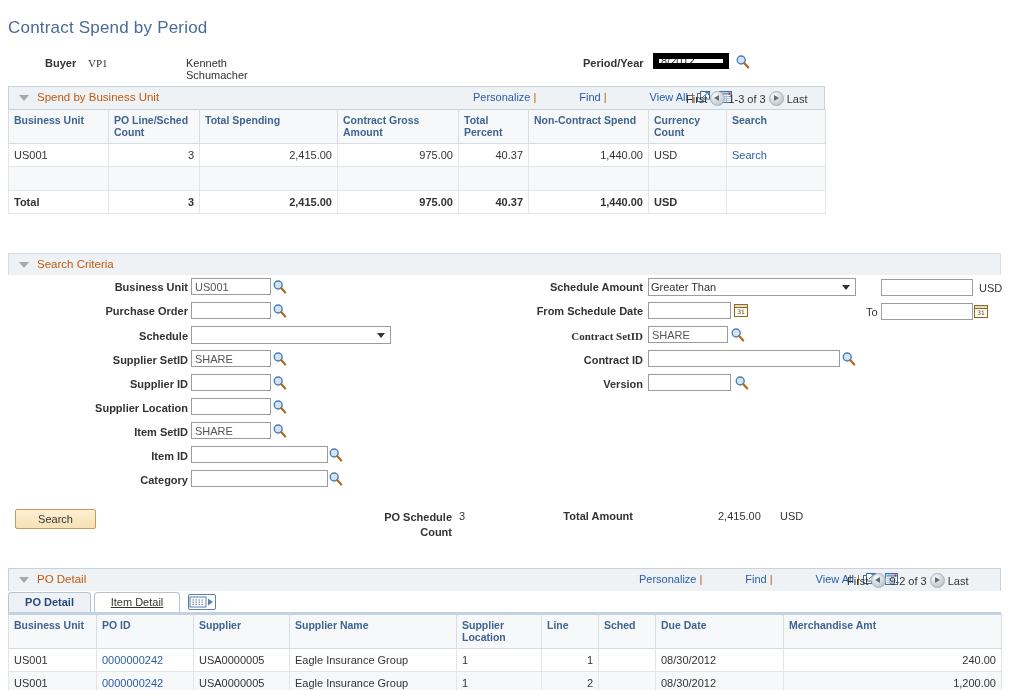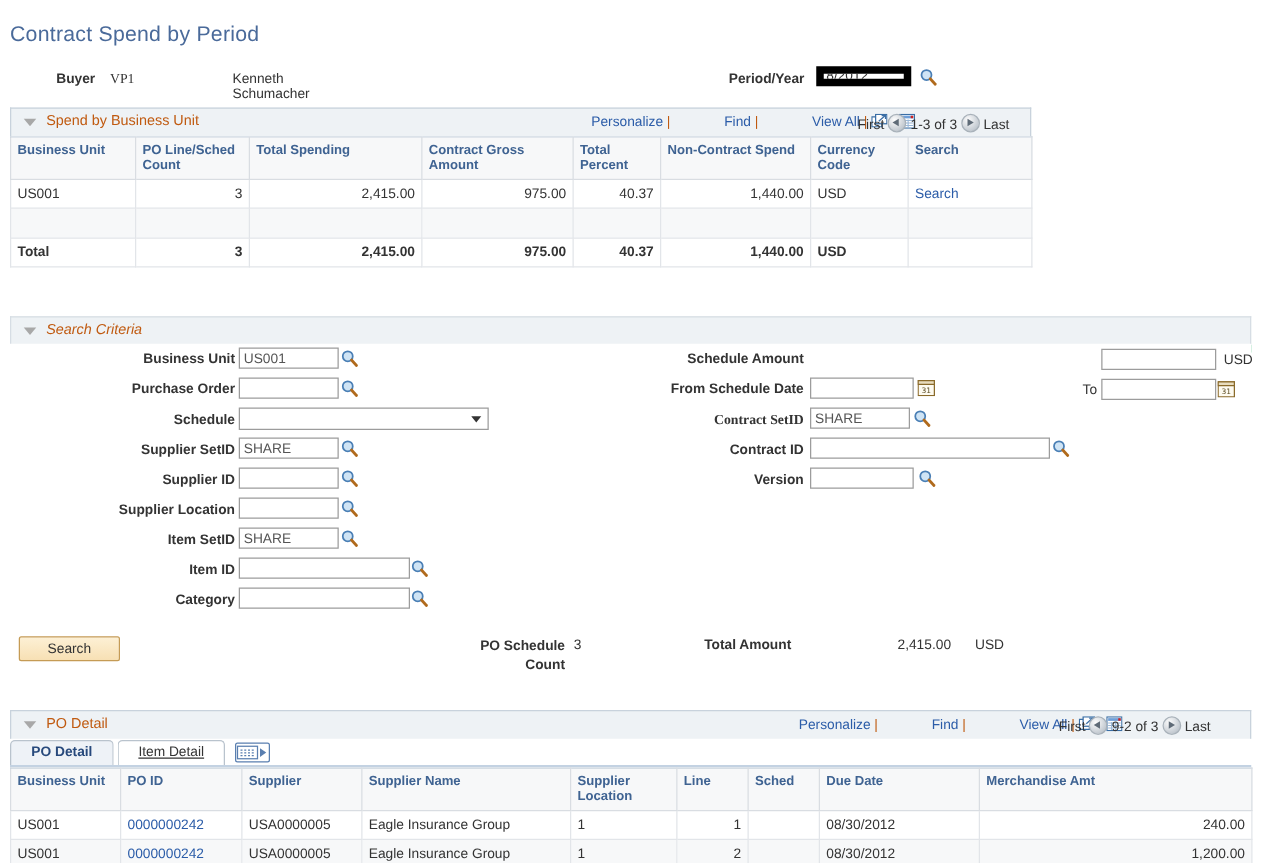--- a/index.html
+++ b/index.html
@@ -265,21 +265,21 @@
           <col style="width:99px">
       </colgroup>
       <thead>
         <tr>
           <th>Business Unit</th>
           <th>PO Line/Sched Count</th>
           <th>Total Spending</th>
           <th>Contract Gross Amount</th>
           <th>Total Percent</th>
           <th>Non-Contract Spend</th>
-          <th>Currency Code</th>
+          <th>Currency Count</th>
           <th>Search</th>
         </tr>
       </thead>
       <tbody>
         <tr>
           <td>US001</td>
           <td class="num">3</td>
           <td class="num">2,415.00</td>
           <td class="num">975.00</td>
           <td class="num">40.37</td>
@@ -305,21 +305,21 @@
           <td class="num">40.37</td>
           <td class="num">1,440.00</td>
           <td>USD</td>
           <td></td>
         </tr>
       </tbody>
     </table>
   </div>
 
   <div class="panel" style="left:8px;top:237px;width:993px;">
-    <div class="panel-head plain" style="border-bottom:6px solid #22c55e;font-style:italic;">
+    <div class="panel-head plain" style="border-bottom:6px solid #22c55e;">
       <span class="tri"></span>
       <span class="panel-title">Search Criteria</span>
     </div>
   </div>
 
   <div class="crit-body">
 
     <span class="fld-label" style="left:20px;top:6px;width:160px;">Business Unit</span>
     <input class="fld-input" style="left: 183px; top: 3px; width: 80px;" type="text" value="US001">
     <span class="mag" style="left:264px;top:4px;">
@@ -394,20 +394,26 @@
     <span class="fld-label" style="left:20px;top:199px;width:160px;">Category</span>
     <input class="fld-input" style="left: 183px; top: 195px; width: 137px;" type="text" value="">
     <span class="mag" style="left:320px;top:196px;">
       <svg viewBox="0 0 15 15" width="15" height="15">
           <circle cx="6.2" cy="6" r="4" fill="#cfe4f5" stroke="#4a7fb5" stroke-width="1.4"></circle>
           <line x1="9.2" y1="9" x2="13.2" y2="13.4" stroke="#b06a1c" stroke-width="2.2" stroke-linecap="round"></line>
         </svg>
     </span>
 
     <span class="fld-label" style="left:460px;top:6px;width:175px;">Schedule Amount</span>
+    <span class="sel-wrap" style="left:640px;top:3px;width:208px;">
+      <select class="fld-input" style="position:relative;left:0;top:0;width:208px;">
+        <option>Greater Than</option>
+      </select>
+      <span class="sel-arrow"></span>
+    </span>
     <input class="fld-input" style="left: 873px; top: 4px; width: 92px;" type="text" value="">
     <span class="static-txt" style="left:971px;top:7px;">USD</span>
 
     <span class="fld-label" style="left:440px;top:30px;width:195px;">From Schedule Date</span>
     <input class="fld-input" style="left: 640px; top: 27px; width: 83px;" type="text" value="">
     <span class="cal" style="left:726px;top:28px;">
       <svg viewBox="0 0 14 14" width="14" height="14">
           <rect x="0.5" y="1.5" width="13" height="12" fill="#fdfaf0" stroke="#8a6a2a"></rect>
           <rect x="0.5" y="1.5" width="13" height="3" fill="#e8dcbe" stroke="#8a6a2a"></rect>
           <text x="7" y="11" font-size="6" text-anchor="middle" fill="#5a4a20" font-family="DejaVu Sans, sans-serif">31</text>

